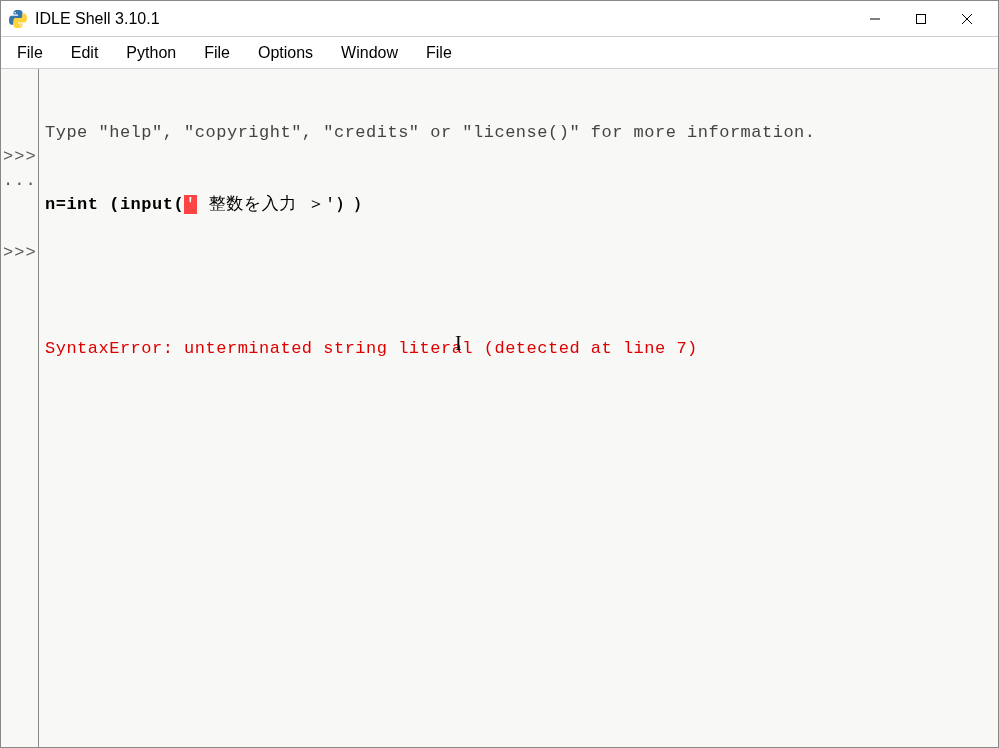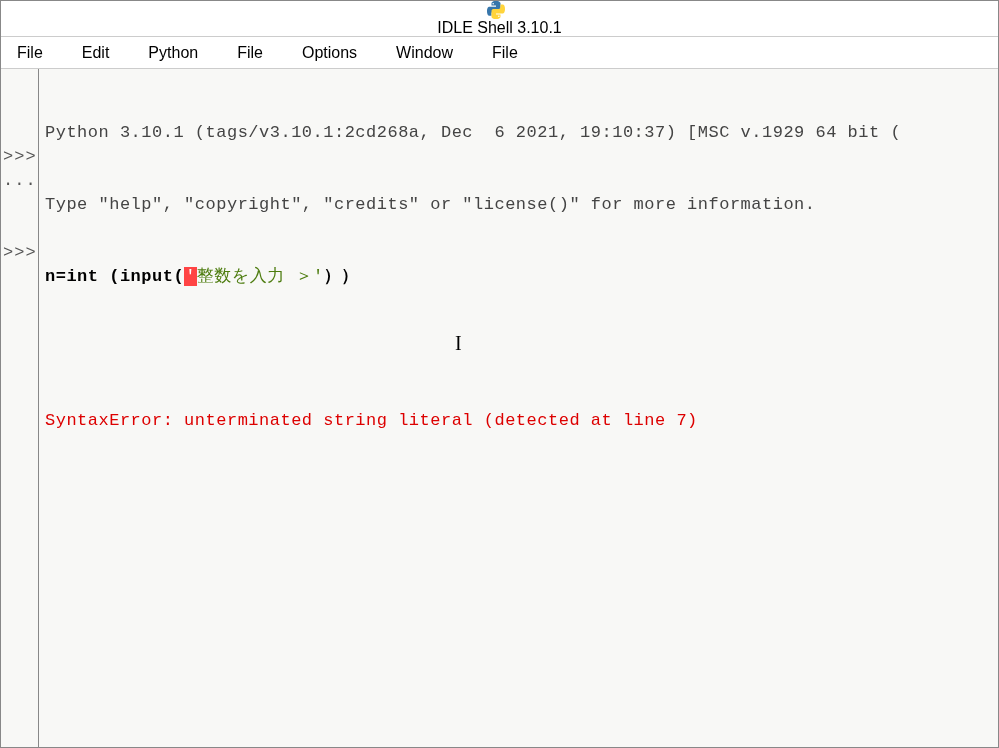--- a/index.html
+++ b/index.html
@@ -23,21 +23,20 @@
       border: 1px solid #888;
     }
     .titlebar {
       display: flex;
       align-items: center;
       height: 36px;
       background: #ffffff;
       border-bottom: 1px solid #ccc;
       padding: 0 8px;
       font-family: "Segoe UI", Arial, sans-serif;
-      flex-direction: column;
     }
     .titlebar .icon {
       width: 18px;
       height: 18px;
       margin-right: 8px;
       display: inline-flex;
       align-items: center;
       justify-content: center;
     }
     .titlebar .title-text {
@@ -63,21 +62,20 @@
     }
     .menubar {
       display: flex;
       height: 32px;
       background: #ffffff;
       border-bottom: 1px solid #ccc;
       font-family: "Segoe UI", Arial, sans-serif;
       font-size: 16px;
       align-items: center;
       padding-left: 2px;
-      gap: 11px;
     }
     .menu-item {
       padding: 4px 14px;
       cursor: pointer;
       color: #000;
     }
     .editor-area {
       flex: 1;
       display: flex;
       background: #f8f8f6;
@@ -122,21 +120,22 @@
     }
     .error-text {
       color: #dd0000;
     }
     .highlight-char {
       background: #ff4444;
       color: #fff;
       padding: 0 1px;
     }
     .string-text {
-      color: #4d7c0f;
+      color: #000000;
+      padding-left: 12px;
     }
     .caret {
       position: absolute;
       left: 420px;
       top: 264px;
       width: 2px;
       height: 22px;
       pointer-events: none;
     }
     .caret::before {
@@ -200,21 +199,20 @@
       <div class="gutter-line"></div>
       <div class="gutter-line"></div>
       <div class="gutter-line">&gt;&gt;&gt;</div>
       <div class="gutter-line">...</div>
       <div class="gutter-line"></div>
       <div class="gutter-line"></div>
       <div class="gutter-line">&gt;&gt;&gt;</div>
     </div>
 
     <div class="text-area">
-      <div class="text-line banner-text">Python 3.10.1 (tags/v3.10.1:2cd268a, Dec  6 2021, 19:10:37) [MSC v.1929 64 bit (</div>
       <div class="text-line banner-text">Type "help", "copyright", "credits" or "license()" for more information.</div>
       <div class="text-line"><span class="code-text">n=int (input(</span><span class="highlight-char">'</span><span class="string-text">整数を入力 ＞'</span><span class="code-text">））</span></div>
       <div class="text-line"></div>
       <div class="text-line error-text">SyntaxError: unterminated string literal (detected at line 7)</div>
       <div class="text-line"></div>
       <div class="text-line"></div>
 
       <div class="caret"></div>
     </div>
   </div>

